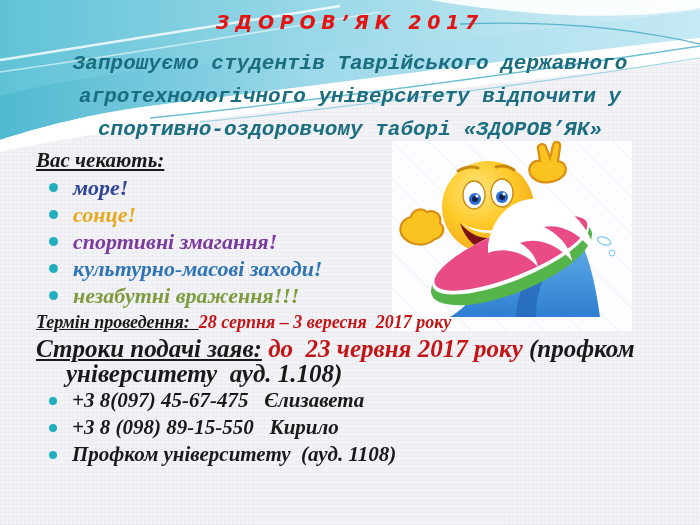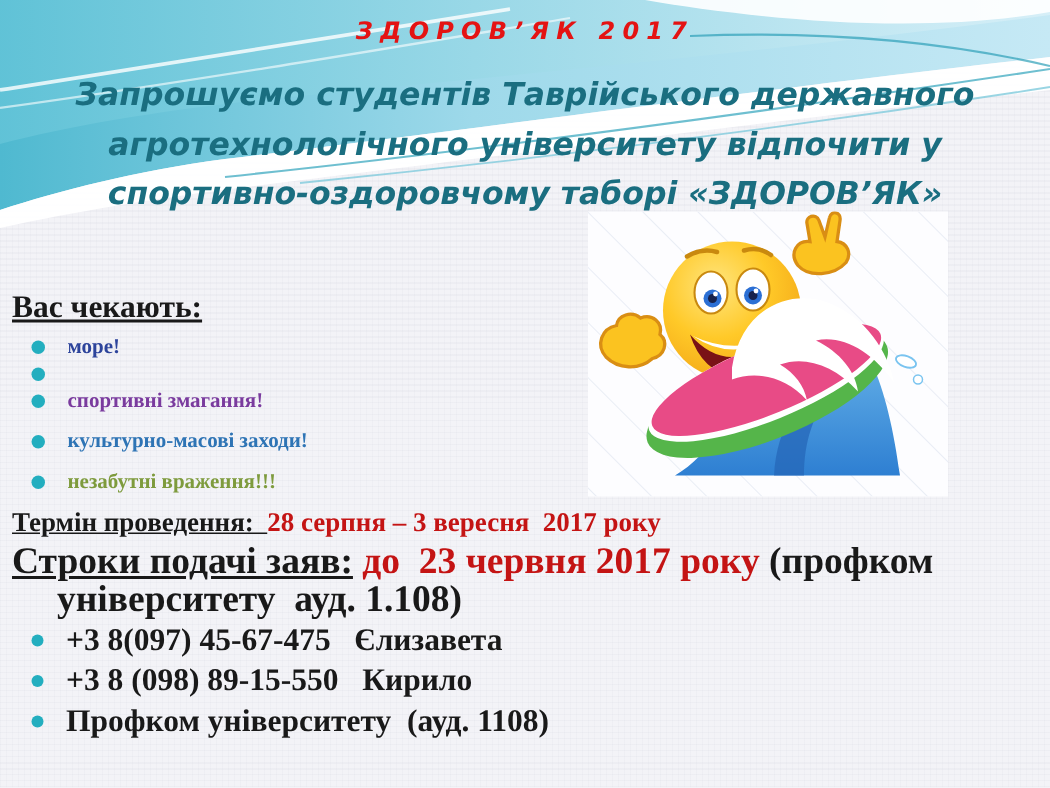--- a/index.html
+++ b/index.html
@@ -14,48 +14,48 @@
       repeating-linear-gradient(0deg, rgba(210,212,222,.18) 0 1px, transparent 1px 4px),
       repeating-linear-gradient(90deg, rgba(210,212,222,.14) 0 1px, transparent 1px 4px),
       #F3F3F7;
   }
   .header-wave{position:absolute;top:0;left:0;z-index:0;}
   .title{
     position:absolute;top:11px;left:0;width:100%;z-index:2;
     text-align:center;
     font-family:"DejaVu Sans","Liberation Sans",sans-serif;
     font-weight:bold;font-style:italic;
-    font-size:16px;letter-spacing:.30em;
+    font-size:19px;letter-spacing:.30em;
   }
   .subtitle{
     position:absolute;top:47px;left:0;width:100%;z-index:2;
     text-align:center;
     font-family:"DejaVu Sans","Liberation Sans",sans-serif;
     font-weight:bold;font-style:italic;
     font-size:21px;line-height:33px;
   }
   .illo-wrap{
     position:absolute;left:392px;top:141px;width:240px;height:190px;z-index:1;
     background:#FDFDFF;
   }
   .body-block{
-    position:absolute;left:8px;top:146px;width:664px;z-index:2;
-    font-weight:bold;color:#191919;margin-top:44px;
+    position:absolute;left:36px;top:146px;width:664px;z-index:2;
+    font-style:italic;font-weight:bold;color:#191919;
   }
   .h-line{
     font-size:21px;line-height:28px;
     text-decoration:underline;
   }
   .b-row{display:flex;align-items:center;line-height:27px;}
   .dot{
     width:9px;height:9px;border-radius:50%;
     margin:0 15px 0 13px;flex:0 0 auto;
   }
   .dot.small{width:8px;height:8px;}
-  .b-text{font-size:14px;}
+  .b-text{font-size:22px;}
   .phone-text{font-size:21px;}
   .term-line{font-size:18px;line-height:27px;white-space:nowrap;}
   .apply-line{
     font-size:25px;line-height:25px;
     width:614px;padding-left:30px;text-indent:-30px;
     margin-bottom:1px;
   }
   .lbl{text-decoration:underline;}
 </style>
 </head>
@@ -81,21 +81,21 @@
     <path d="M0,140 C40,127 90,114 150,106 C300,88 520,58 700,38 V60 C520,80 300,108 170,124 C110,131 45,142 0,152 Z" fill="#FFFFFF" opacity="0.95"></path>
     <path d="M0,60 C120,42 240,22 340,6" stroke="#FFFFFF" stroke-width="2.5" fill="none" opacity="0.8"></path>
     <path d="M0,72 C130,54 260,32 380,12" stroke="#FFFFFF" stroke-width="1.5" fill="none" opacity="0.6"></path>
     <path d="M150,118 C340,98 540,70 700,46" stroke="#4AAFC4" stroke-width="1.4" fill="none" opacity="0.8"></path>
     <path d="M200,122 C380,104 560,80 700,58" stroke="#7FCBDC" stroke-width="1.2" fill="none" opacity="0.8"></path>
     <path d="M460,24 C560,20 640,30 700,44" stroke="#2E9FB8" stroke-width="1.4" fill="none" opacity="0.7"></path>
   </svg>
 
   <div class="title" style="color: rgb(228, 19, 19);">ЗДОРОВ’ЯК  2017</div>
 
-  <div class="subtitle" style="color: rgb(26, 110, 128);">
+  <div class="subtitle" style="color: rgb(26, 110, 128); font-family: Liberation Mono, monospace;">
     <div>Запрошуємо студентів Таврійського державного</div>
     <div>агротехнологічного університету відпочити у</div>
     <div>спортивно-оздоровчому таборі «ЗДОРОВ’ЯК»</div>
   </div>
 
   <div class="illo-wrap">
     <svg width="240" height="190" viewBox="0 0 240 190" aria-hidden="true">
       <defs>
         <radialGradient id="faceg" cx="0.38" cy="0.32" r="0.85">
           <stop offset="0" stop-color="#FFE57E"></stop>
@@ -149,20 +149,21 @@
   <div class="body-block">
 
     <div class="h-line">Вас чекають:</div>
 
     <div class="b-row">
       <span class="dot" style="background-color: rgb(35, 174, 191);"></span>
       <span class="b-text" style="color: rgb(45, 68, 155);">море!</span>
     </div>
     <div class="b-row">
       <span class="dot" style="background-color: rgb(35, 174, 191);"></span>
+      <span class="b-text" style="color: rgb(232, 168, 28);">сонце!</span>
     </div>
     <div class="b-row">
       <span class="dot" style="background-color: rgb(35, 174, 191);"></span>
       <span class="b-text" style="color: rgb(122, 59, 158); text-align: right;">спортивні змагання!</span>
     </div>
     <div class="b-row">
       <span class="dot" style="background-color: rgb(35, 174, 191);"></span>
       <span class="b-text" style="color: rgb(46, 116, 181); text-align: center;">культурно-масові заходи!</span>
     </div>
     <div class="b-row">

